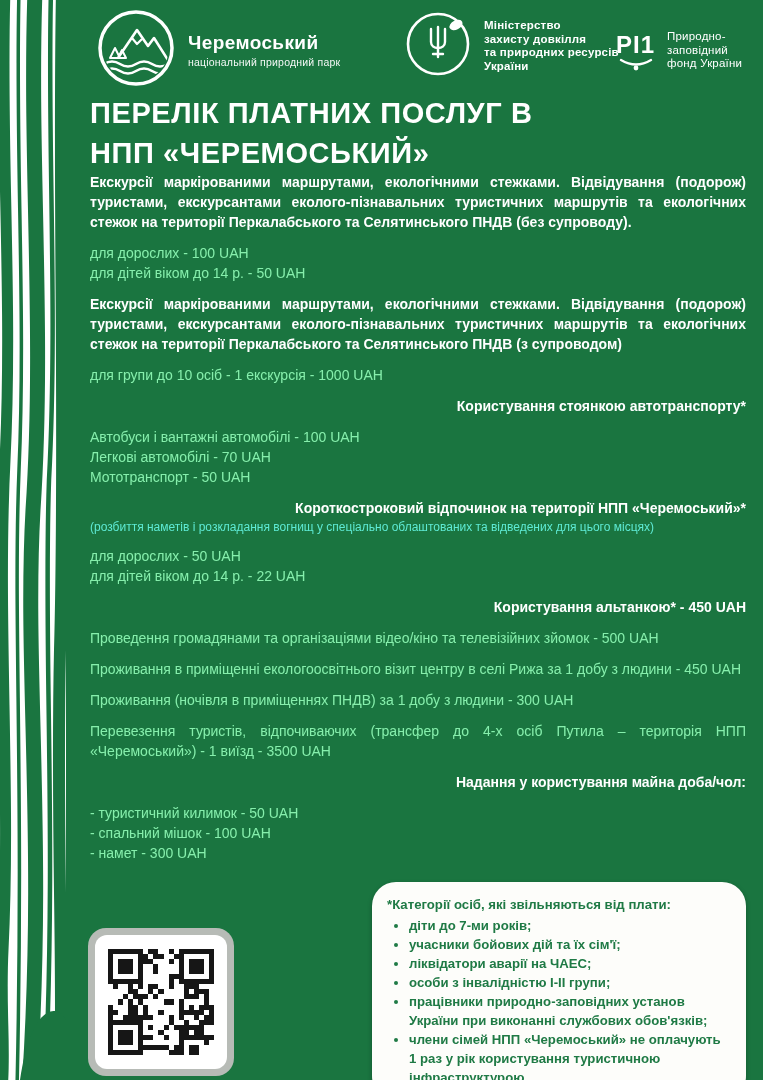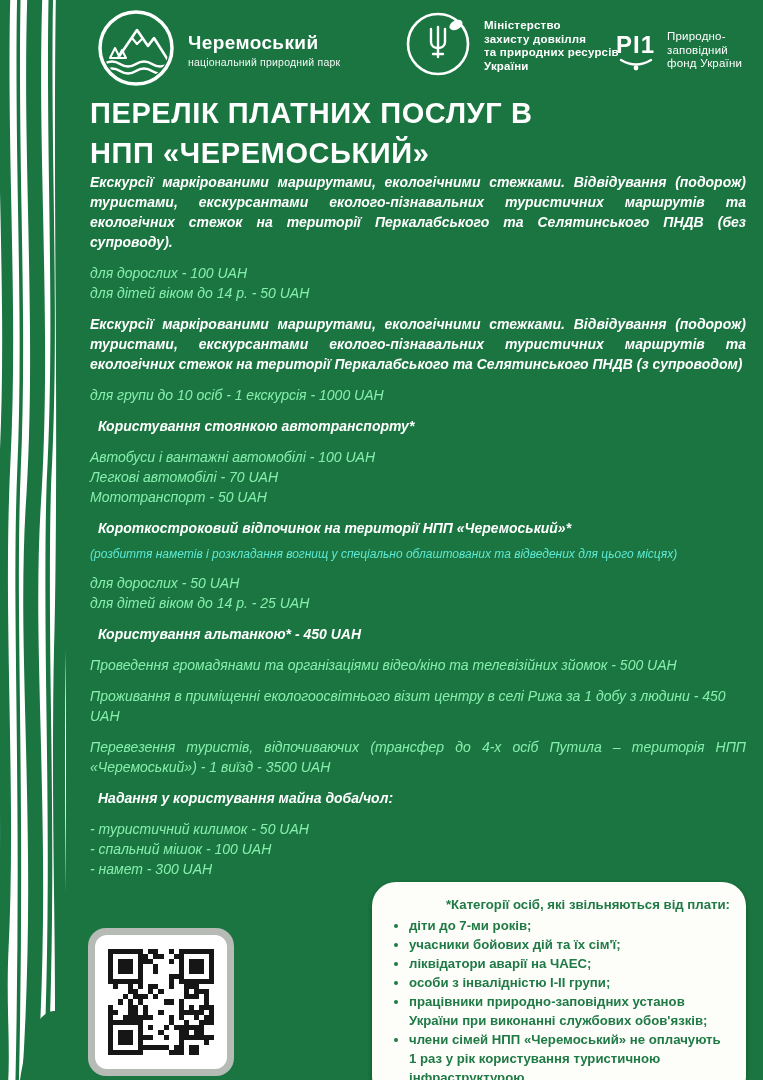--- a/index.html
+++ b/index.html
@@ -22,34 +22,34 @@
   .fund-text{font-size:11.5px;font-weight:400;line-height:13.5px;letter-spacing:.2px;margin-top:6px;}
   .fund-mono{display:flex;flex-direction:column;align-items:center;}
   .fund-mono .mono-t{font-size:24px;font-weight:800;line-height:24px;letter-spacing:1px;}
   
   .title{
     position:absolute;left:90px;top:93px;width:660px;
     font-size:29px;font-weight:800;line-height:40px;letter-spacing:.6px;color:#fff;
   }
   
   .content{position:absolute;left:90px;top:172px;width:656px;font-size:14px;}
-  .grp{margin:0 0 11px 0;font-style:italic;}
+  .grp{margin:0 0 11px 0;}
   .p-bold{font-weight:700;color:#fff;text-align:justify;line-height:20px;margin:0;}
   .line{font-weight:400;color:#86efac;line-height:20px;margin:0;}
-  .head{font-weight:700;color:#fff;line-height:20px;margin:8px;}
+  .head{font-weight:700;color:#fff;line-height:20px;margin:0;text-align:right;}
   .small{font-size:12px;font-weight:400;color:#5eead4;line-height:16px;margin:1px 0 0 0;}
   .just{text-align:justify;}
   
   .exempt-box{
     position:absolute;left:372px;top:882px;width:374px;box-sizing:border-box;
     background:#fdfdfa;border-radius:24px;padding:13px 16px 13px 15px;
     box-shadow:0 2px 5px rgba(0,0,0,.28);
     color:#1f7a45;font-size:13.2px;font-weight:700;line-height:19px;
   }
-  .exempt-title{margin:0;text-align:right;}
+  .exempt-title{margin:0;}
   .exempt-list{margin:2px 0 0 0;padding:0 0 0 22px;}
   .exempt-list li{margin:0;}
   
   .qr-outer{
     position:absolute;left:88px;top:928px;width:146px;height:148px;box-sizing:border-box;
     background:#b7bbb6;border-radius:18px;padding:7px;
   }
   .qr-inner{
     width:100%;height:100%;box-sizing:border-box;background:#fff;border-radius:12px;
     display:flex;align-items:center;justify-content:center;
@@ -168,35 +168,38 @@
       <p class="line">Мототранспорт - 50 UAH</p>
     </div>
 
     <div class="grp">
       <p class="head">Короткостроковий відпочинок на території НПП «Черемоський»*</p>
       <p class="small">(розбиття наметів і розкладання вогнищ у спеціально облаштованих та відведених для цього місцях)</p>
     </div>
 
     <div class="grp">
       <p class="line">для дорослих - 50 UAH</p>
-      <p class="line">для дітей віком до 14 р. - 25 UAH</p>
+      <p class="line">для дітей віком до 14 р. - 22 UAH</p>
     </div>
 
     <div class="grp">
         <p class="head">Користування альтанкою* - 450 UAH</p>
       </div>
 
     <div class="grp">
         <p class="line">Проведення громадянами та організаціями відео/кіно та телевізійних зйомок - 500 UAH</p>
       </div>
 
     <div class="grp">
         <p class="line">Проживання в приміщенні екологоосвітнього візит центру в селі Рижа за 1 добу з людини - 450 UAH</p>
       </div>
 
+    <div class="grp">
+        <p class="line">Проживання (ночівля в приміщеннях ПНДВ) за 1 добу з людини - 300 UAH</p>
+      </div>
 
     <div class="grp">
         <p class="line just">Перевезення туристів, відпочиваючих (трансфер до 4-х осіб Путила – територія НПП «Черемоський») - 1 виїзд - 3500 UAH</p>
       </div>
 
     <div class="grp">
         <p class="head">Надання у користування майна доба/чол:</p>
       </div>
 
     <div class="grp">

